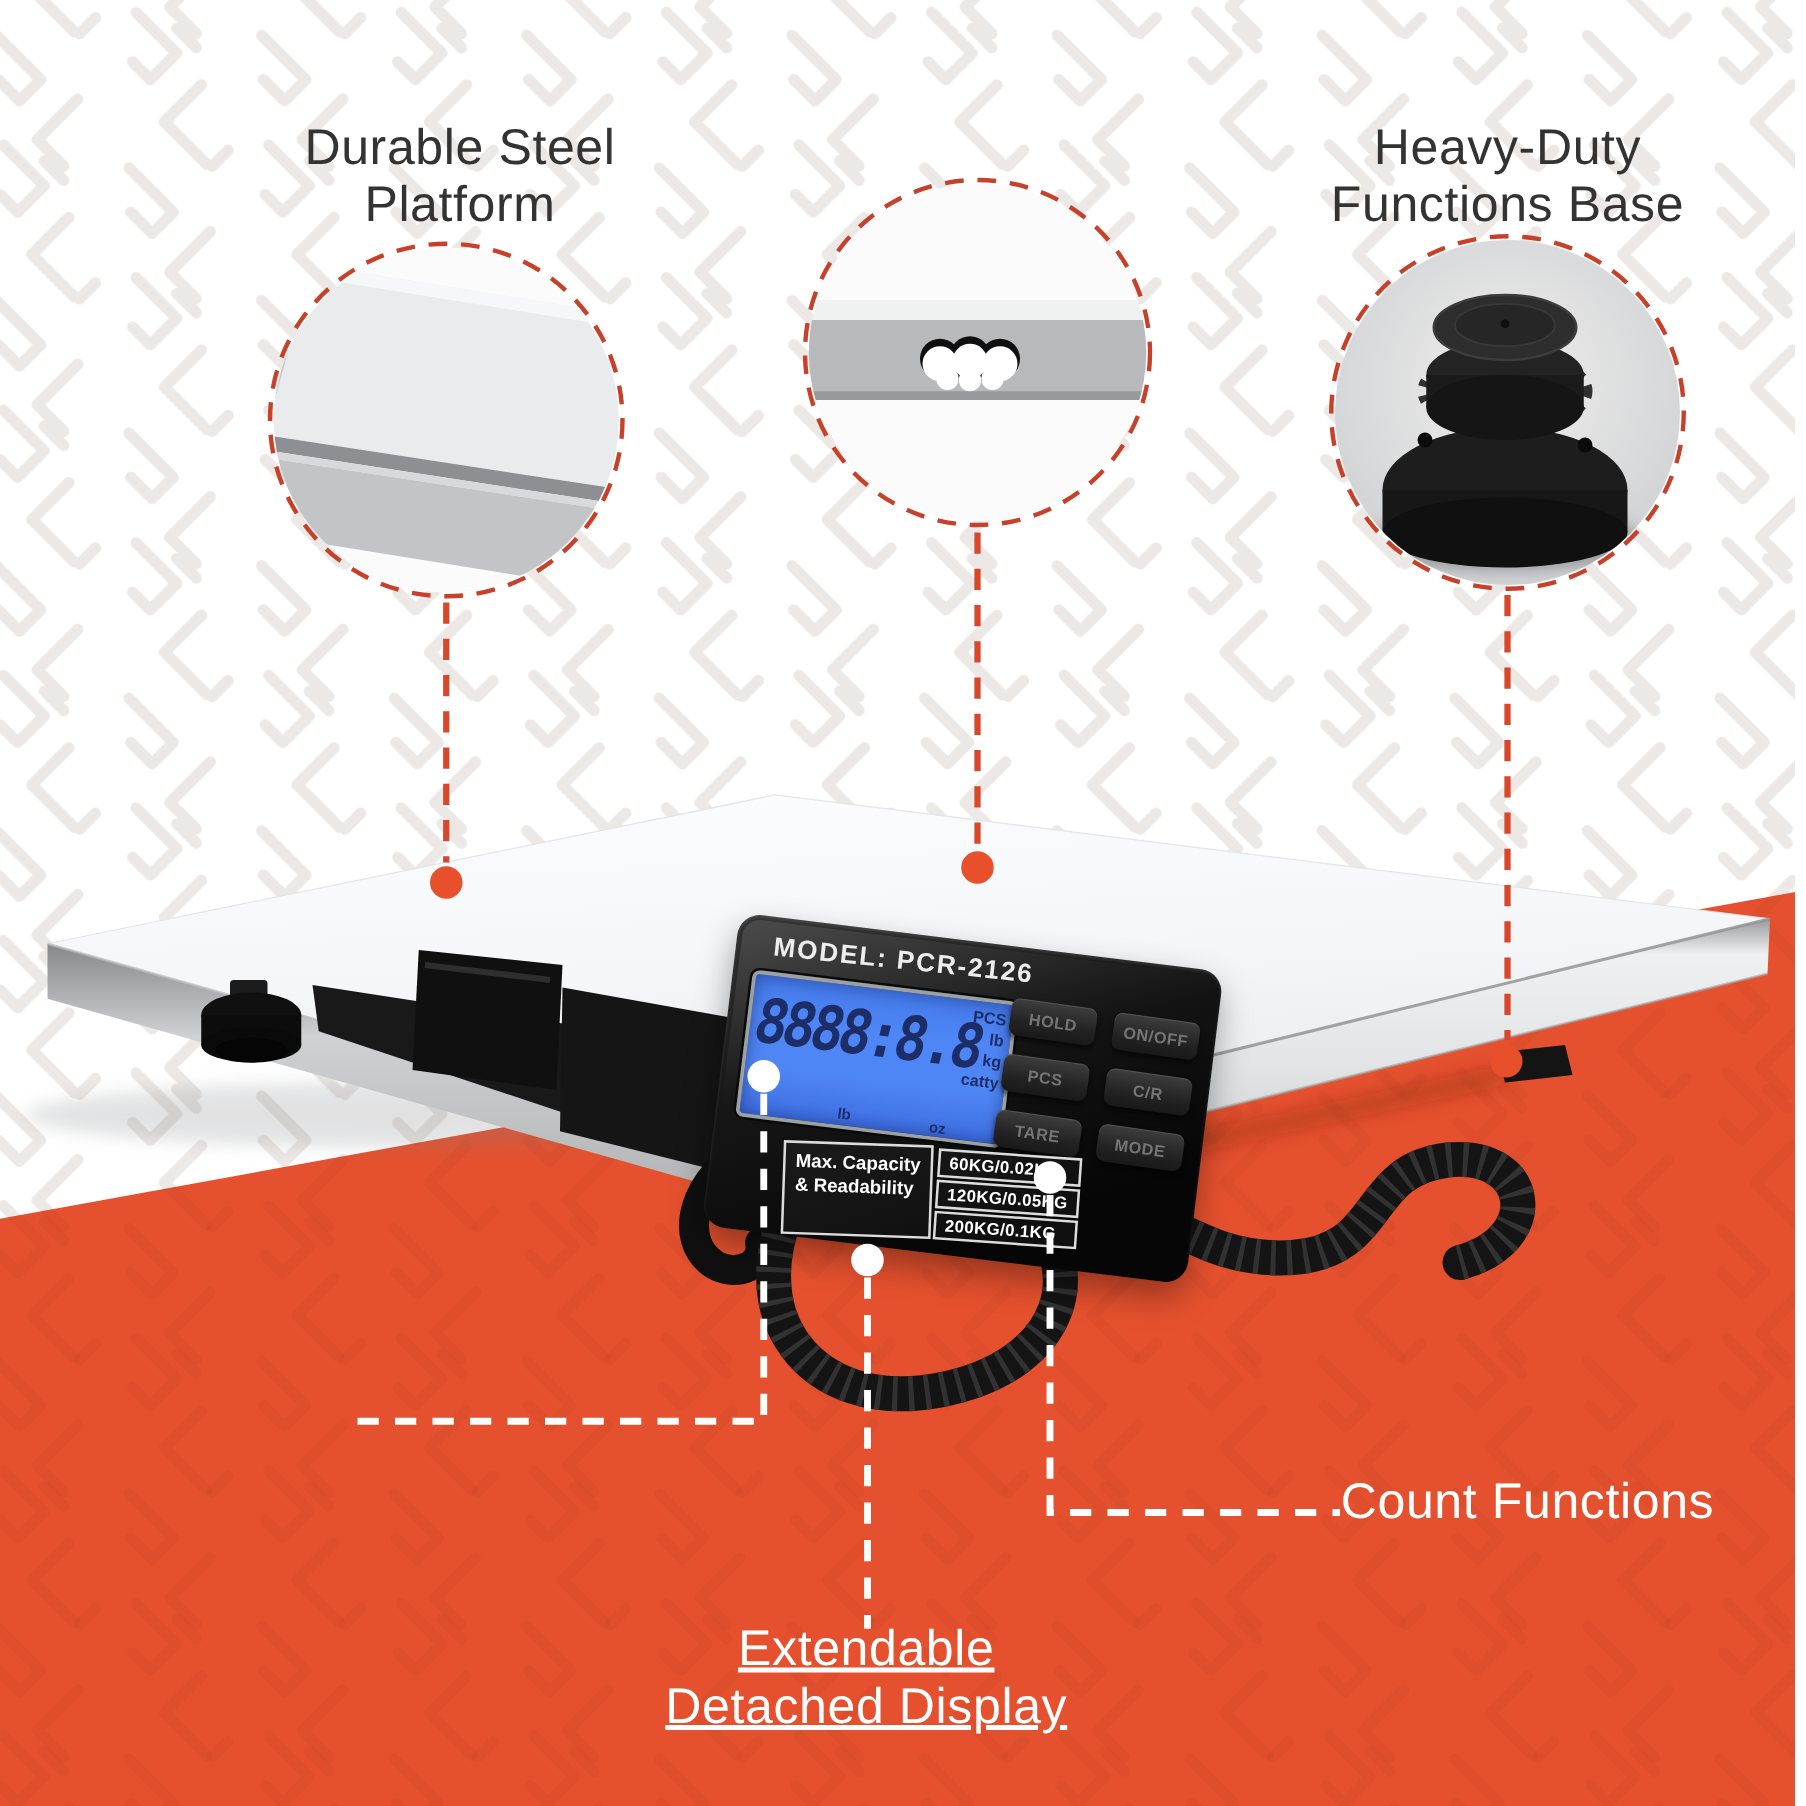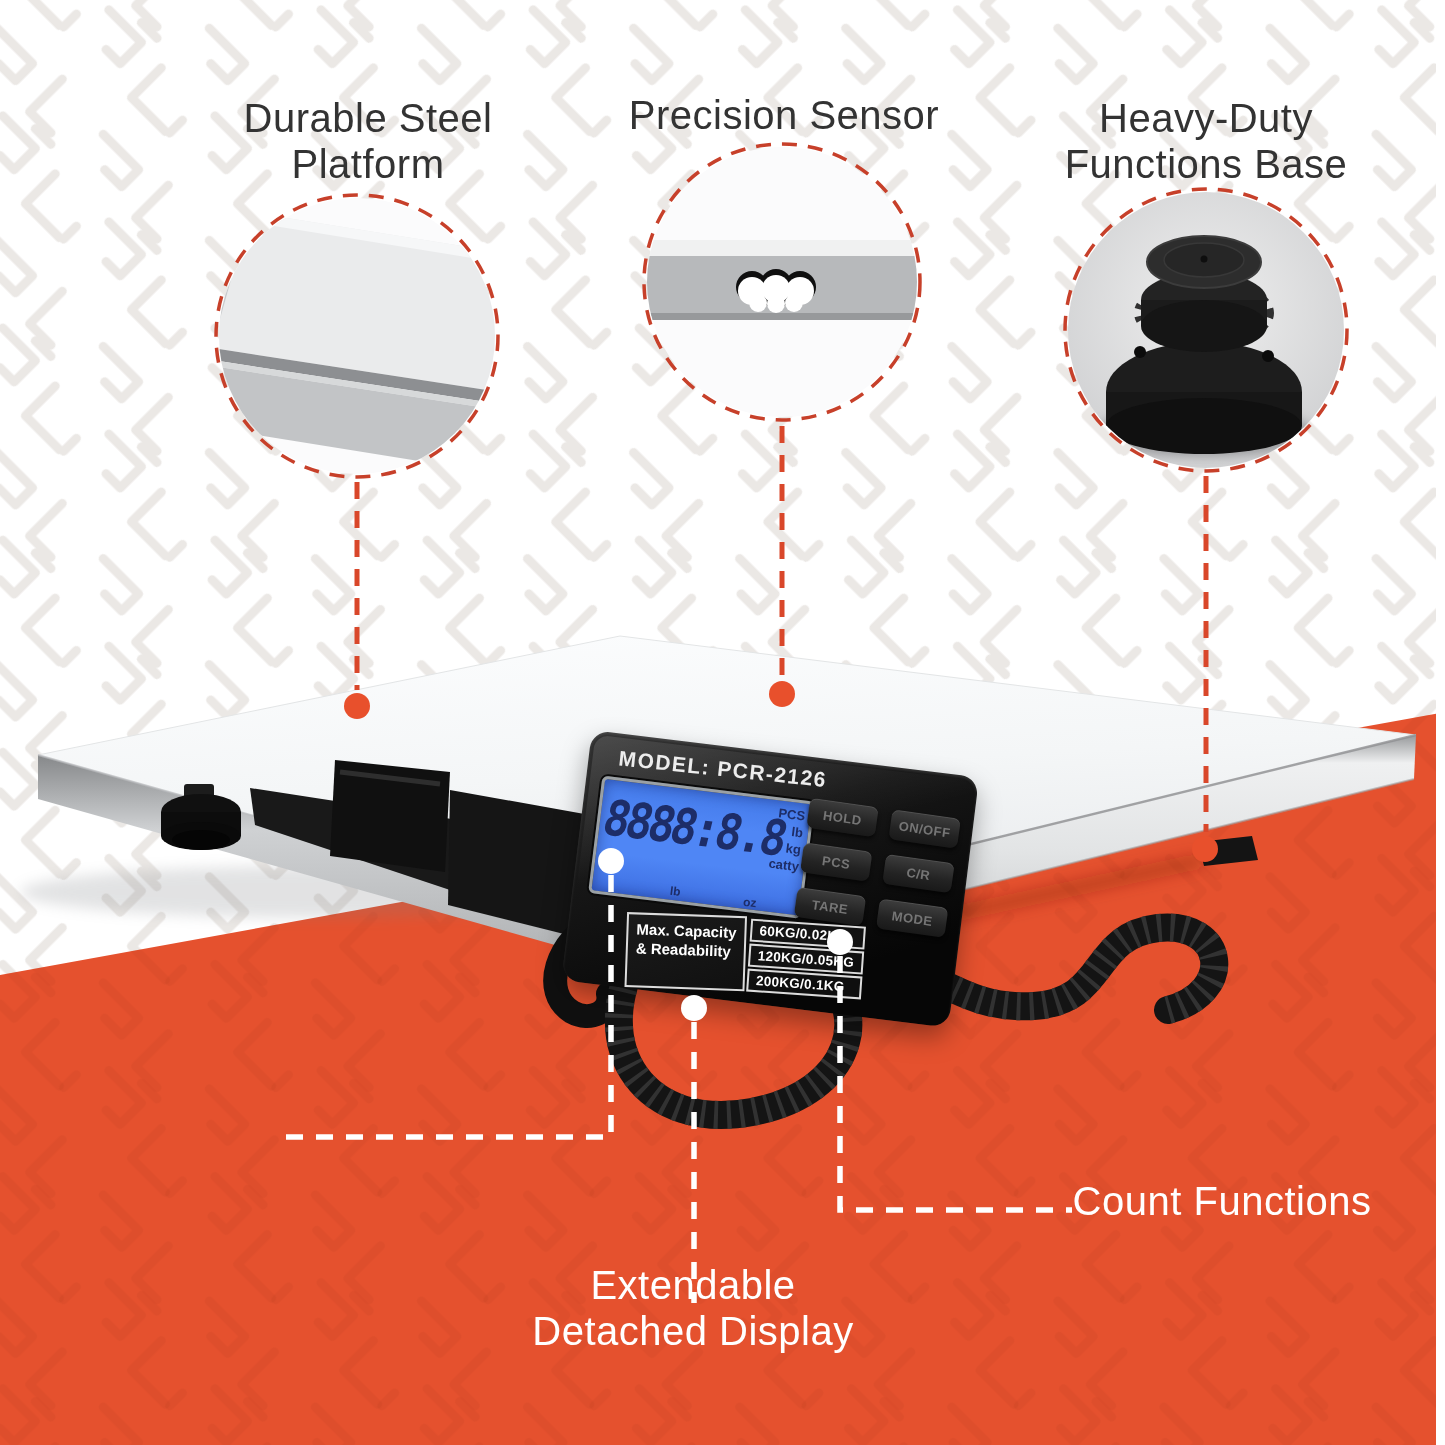--- a/index.html
+++ b/index.html
@@ -15,21 +15,21 @@
 
   
   .lbl{position:absolute;z-index:2;font-size:40px;line-height:46px;letter-spacing:.5px;
        color:var(--label-dark);text-align:center;}
   .lbl-white{color:var(--label-light);}
   .lbl-platform{left:148px;top:95px;width:440px;}
   .lbl-sensor{left:564px;top:92px;width:440px;}
   .lbl-base{left:986px;top:95px;width:440px;}
   .lbl-lcd{left:12px;top:1096px;width:240px;text-align:right;}
   .lbl-hold{left:1022px;top:1178px;width:400px;}
-  .lbl-display{left:473px;top:1262px;width:440px;}
+  .lbl-display{left:473px;top:1296px;width:440px;text-decoration:underline;}
 
   
   .device{position:absolute;z-index:2;left:592px;top:730px;width:390px;height:252px;
           transform:rotate(7deg);transform-origin:0 0;border-radius:18px;
           background:linear-gradient(155deg,#323232 0%,#171717 35%,#060606 78%);
           box-shadow:0 12px 26px rgba(0,0,0,.35), inset 0 2px 3px rgba(255,255,255,.12);}
   .device::before{content:'';position:absolute;inset:4px;border-radius:14px;
           background:linear-gradient(160deg,rgba(255,255,255,.13),rgba(255,255,255,0) 40%);}
   .device-model{position:absolute;top:11px;left:30px;font-size:21px;font-weight:bold;
           color:#ededed;letter-spacing:1.5px;transform:rotate(-1deg);}
@@ -150,23 +150,20 @@
       <path d="M818 968 C 918 935, 940 1012, 1034 1006 C 1108 1001, 1090 936, 1158 928 C 1226 921, 1236 992, 1168 1010" stroke="#141414" stroke-width="28"></path>
       <path d="M638 952 C 585 1050, 648 1132, 752 1112 C 856 1092, 872 1008, 818 968" stroke="#3a3a3a" stroke-width="28" stroke-dasharray="4 9" stroke-linecap="butt" opacity="0.8"></path>
       <path d="M818 968 C 918 935, 940 1012, 1034 1006 C 1108 1001, 1090 936, 1158 928 C 1226 921, 1236 992, 1168 1010" stroke="#3a3a3a" stroke-width="28" stroke-dasharray="4 9" stroke-linecap="butt" opacity="0.8"></path>
     </g>
   </svg>
 
   <div class="lbl lbl-platform">
     <div>Durable Steel</div>
     <div>Platform</div>
   </div>
-  <div class="lbl lbl-sensor">
-    <div>Precision Sensor</div>
-  </div>
   <div class="lbl lbl-base">
     <div>Heavy-Duty</div>
     <div>Functions Base</div>
   </div>
   <div class="lbl lbl-white lbl-lcd">
   </div>
   <div class="lbl lbl-white lbl-hold">
     <div>Count Functions</div>
   </div>
   <div class="lbl lbl-white lbl-display">

